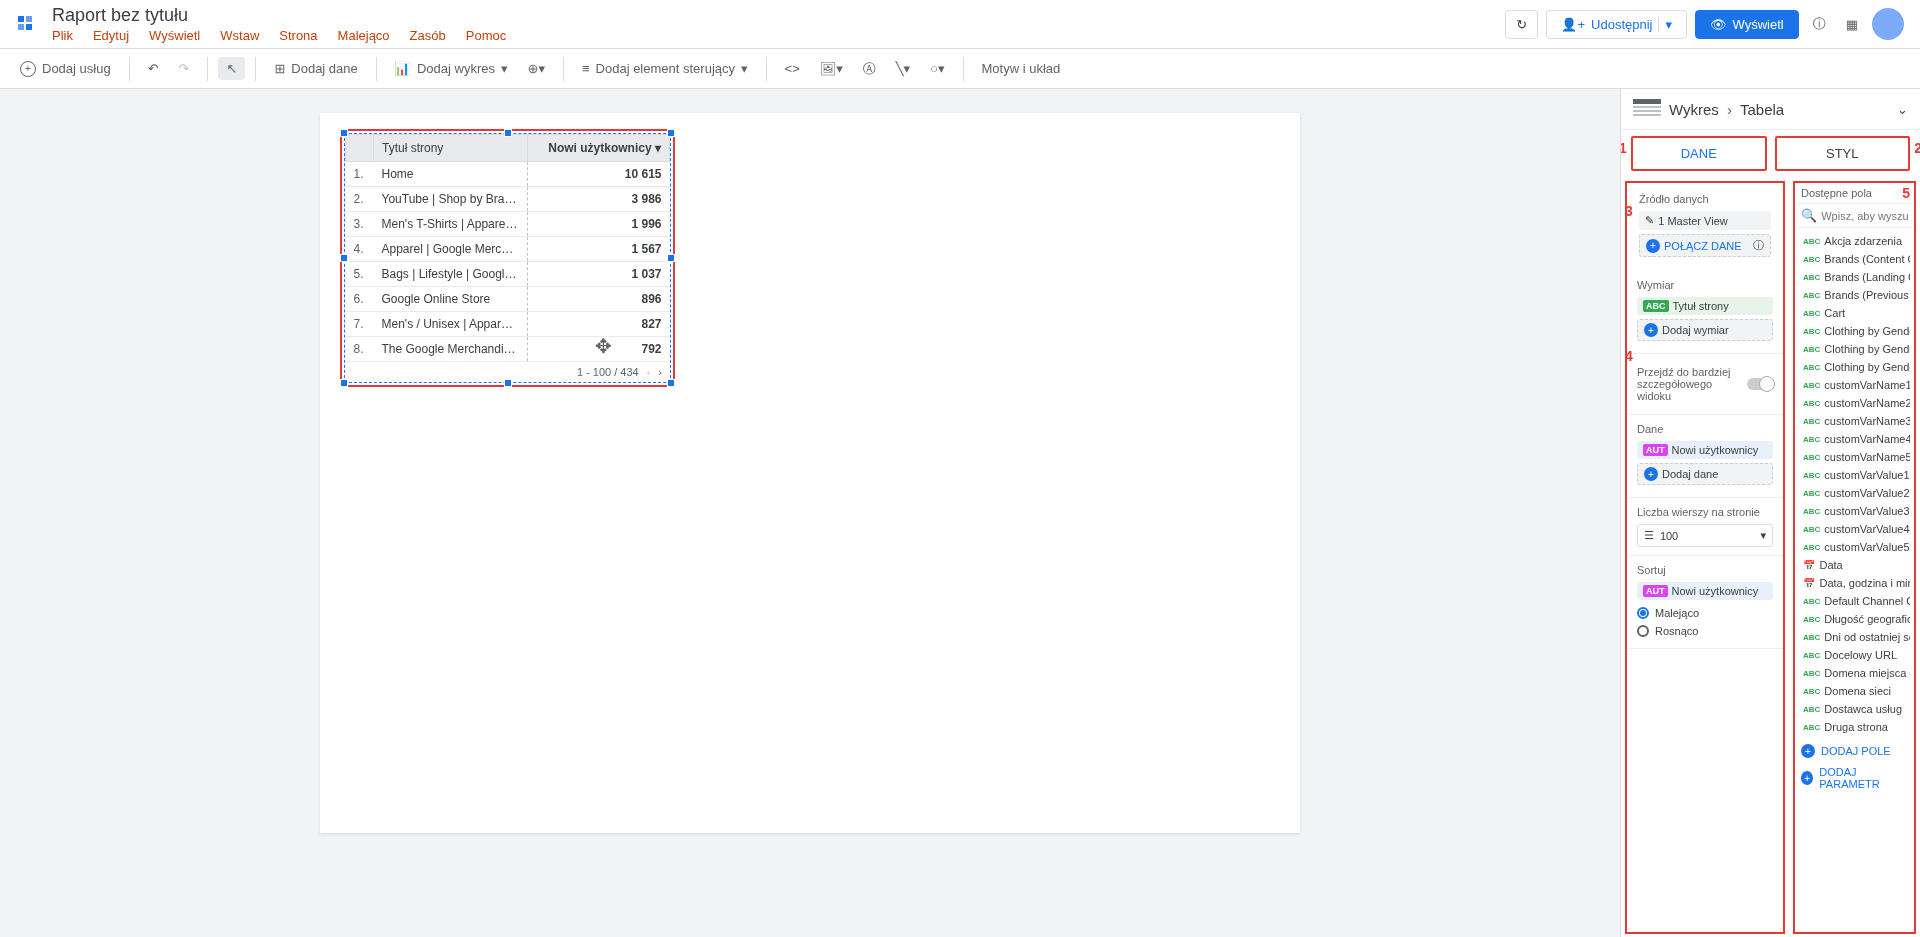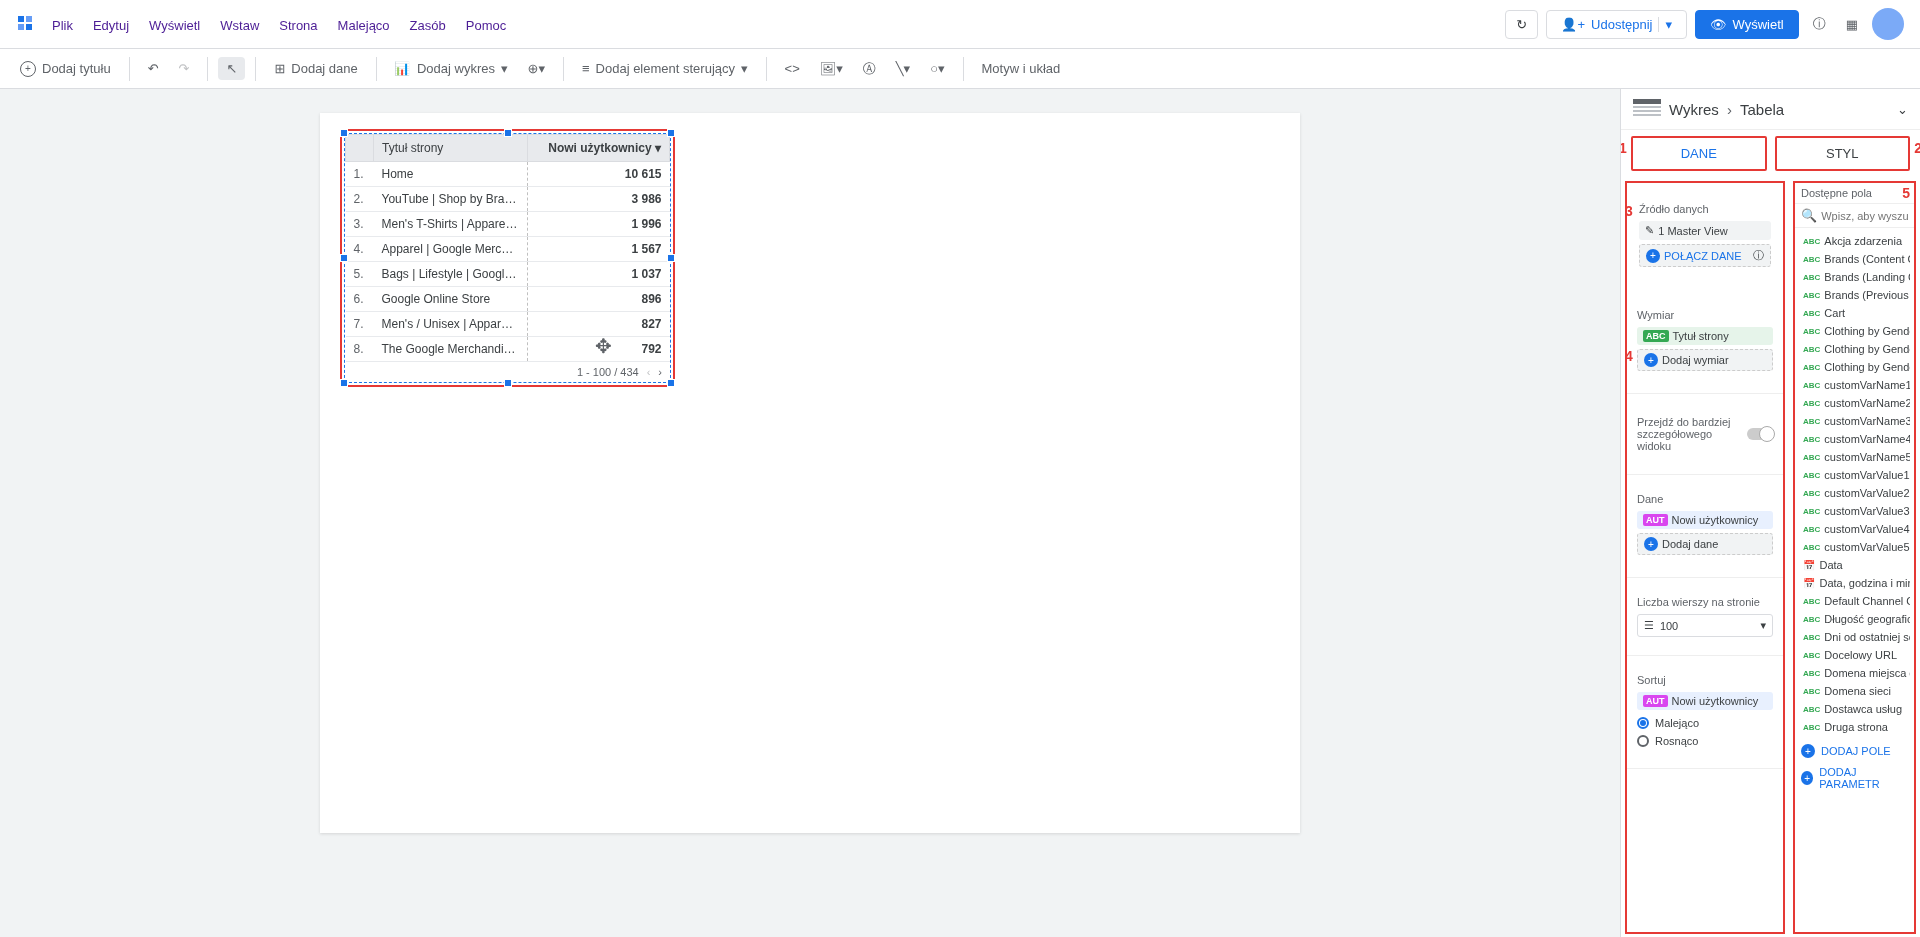--- a/index.html
+++ b/index.html
@@ -5,21 +5,21 @@
 * { margin: 0; padding: 0; box-sizing: border-box; font-family: Arial, sans-serif; }
 body { width: 1920px; height: 937px; background: #f1f3f4; overflow: hidden; font-size: 13px; color: #3c4043; }
 
 
 .header { background: #fff; border-bottom: 1px solid #dadce0; }
 .header-top { display: flex; align-items: center; padding: 4px 16px; height: 48px; }
 .logo-icon { width: 24px; height: 24px; margin-right: 12px; }
 .logo-icon svg { width: 24px; height: 24px; }
 .title-area { flex: 0 0 auto; }
 .report-title { font-size: 18px; color: #3c4043; }
-.menu-bar { display: flex; gap: 20px; font-size: 13px; color: #4c1d95; margin-top: 2px; }
+.menu-bar { display: flex; gap: 20px; font-size: 13px; color: #c2410c; margin-top: 2px; }
 .menu-bar span { cursor: pointer; }
 .header-spacer { flex: 1; }
 .header-actions { display: flex; align-items: center; gap: 8px; }
 .btn { display: inline-flex; align-items: center; padding: 6px 14px; border: 1px solid #dadce0; border-radius: 4px; background: #fff; font-size: 13px; cursor: pointer; gap: 6px; }
 .btn-icon-only { padding: 6px 10px; }
 .btn-blue-outline { color: #1a73e8; }
 .btn-blue { background: #1a73e8; color: #fff; border-color: #1a73e8; font-weight: 500; }
 .avatar { width: 32px; height: 32px; border-radius: 50%; background: #7baaf7; }
 
 
@@ -61,21 +61,21 @@
 
 .tab-row { display: flex; padding: 6px 10px; gap: 8px; position: relative; }
 .tab { flex: 1; text-align: center; padding: 8px; border: 2px solid #e53935; border-radius: 2px; font-size: 13px; font-weight: 500; cursor: pointer; }
 .tab.active { color: #1a73e8; }
 .annot { position: absolute; color: #e53935; font-weight: bold; font-size: 14px; }
 
 .panel-body { flex: 1; display: flex; overflow: hidden; }
 .panel-left { width: 160px; border: 2px solid #e53935; margin: 4px; overflow-y: auto; position: relative; }
 .panel-right { flex: 1; border: 2px solid #e53935; margin: 4px; overflow-y: auto; position: relative; }
 
-.section { padding: 18px 10px; border-bottom: 1px solid #eee; }
+.section { padding: 8px 10px; border-bottom: 1px solid #eee; }
 .section-title { font-size: 11px; color: #5f6368; margin-bottom: 6px; }
 .chip { display: flex; align-items: center; background: #e8f0fe; border-radius: 3px; padding: 3px 6px; font-size: 11px; margin-bottom: 4px; gap: 4px; }
 .chip-green { background: #e6f4ea; }
 .chip-grey { background: #f1f3f4; border: 1px dashed #ccc; }
 .chip-plain { background: #f1f3f4; }
 .chip-badge { font-size: 9px; font-weight: bold; padding: 1px 3px; border-radius: 2px; }
 .badge-abc { background: #34a853; color: #fff; }
 .badge-aut { background: #d946ef; color: #fff; }
 .plus-blue { width: 14px; height: 14px; border-radius: 50%; background: #1a73e8; color: #fff; display: inline-flex; align-items: center; justify-content: center; font-size: 10px; }
 
@@ -108,20 +108,21 @@
   <div class="header-top">
     <div class="logo-icon">
       <svg viewBox="0 0 24 24">
           <rect x="2" y="4" width="6" height="6" fill="#1a73e8"></rect>
           <rect x="10" y="4" width="6" height="6" fill="#669df6"></rect>
           <rect x="2" y="12" width="6" height="6" fill="#669df6"></rect>
           <rect x="10" y="12" width="6" height="6" fill="#1a73e8"></rect>
         </svg>
     </div>
     <div class="title-area">
+      <div class="report-title">Raport bez tytułu</div>
       <div class="menu-bar">
         <span>Plik</span>
         <span>Edytuj</span>
         <span style="position:relative">Wyświetl</span>
         <span>Wstaw</span>
         <span>Strona</span>
         <span>Malejąco</span>
         <span>Zasób</span>
         <span>Pomoc</span>
       </div>
@@ -143,21 +144,21 @@
       <span style="padding:0 6px;color:#5f6368;">ⓘ</span>
       <span style="padding:0 6px;color:#5f6368;">▦</span>
       <div class="avatar"></div>
     </div>
   </div>
 </div>
 
 <div class="toolbar">
   <div class="toolbar-item">
     <span class="add-icon">+</span>
-    <span>Dodaj tytułu</span>
+    <span>Dodaj usług</span>
   </div>
   <div class="toolbar-sep"></div>
   <div class="toolbar-item">↶</div>
   <div class="toolbar-item" style="opacity:0.4;">↷</div>
   <div class="toolbar-sep"></div>
   <div class="toolbar-item" style="background:#e8eaed;">↖</div>
   <div class="toolbar-sep"></div>
   <div class="toolbar-item">
     <span>⊞</span>
     <span>Dodaj dane</span>

